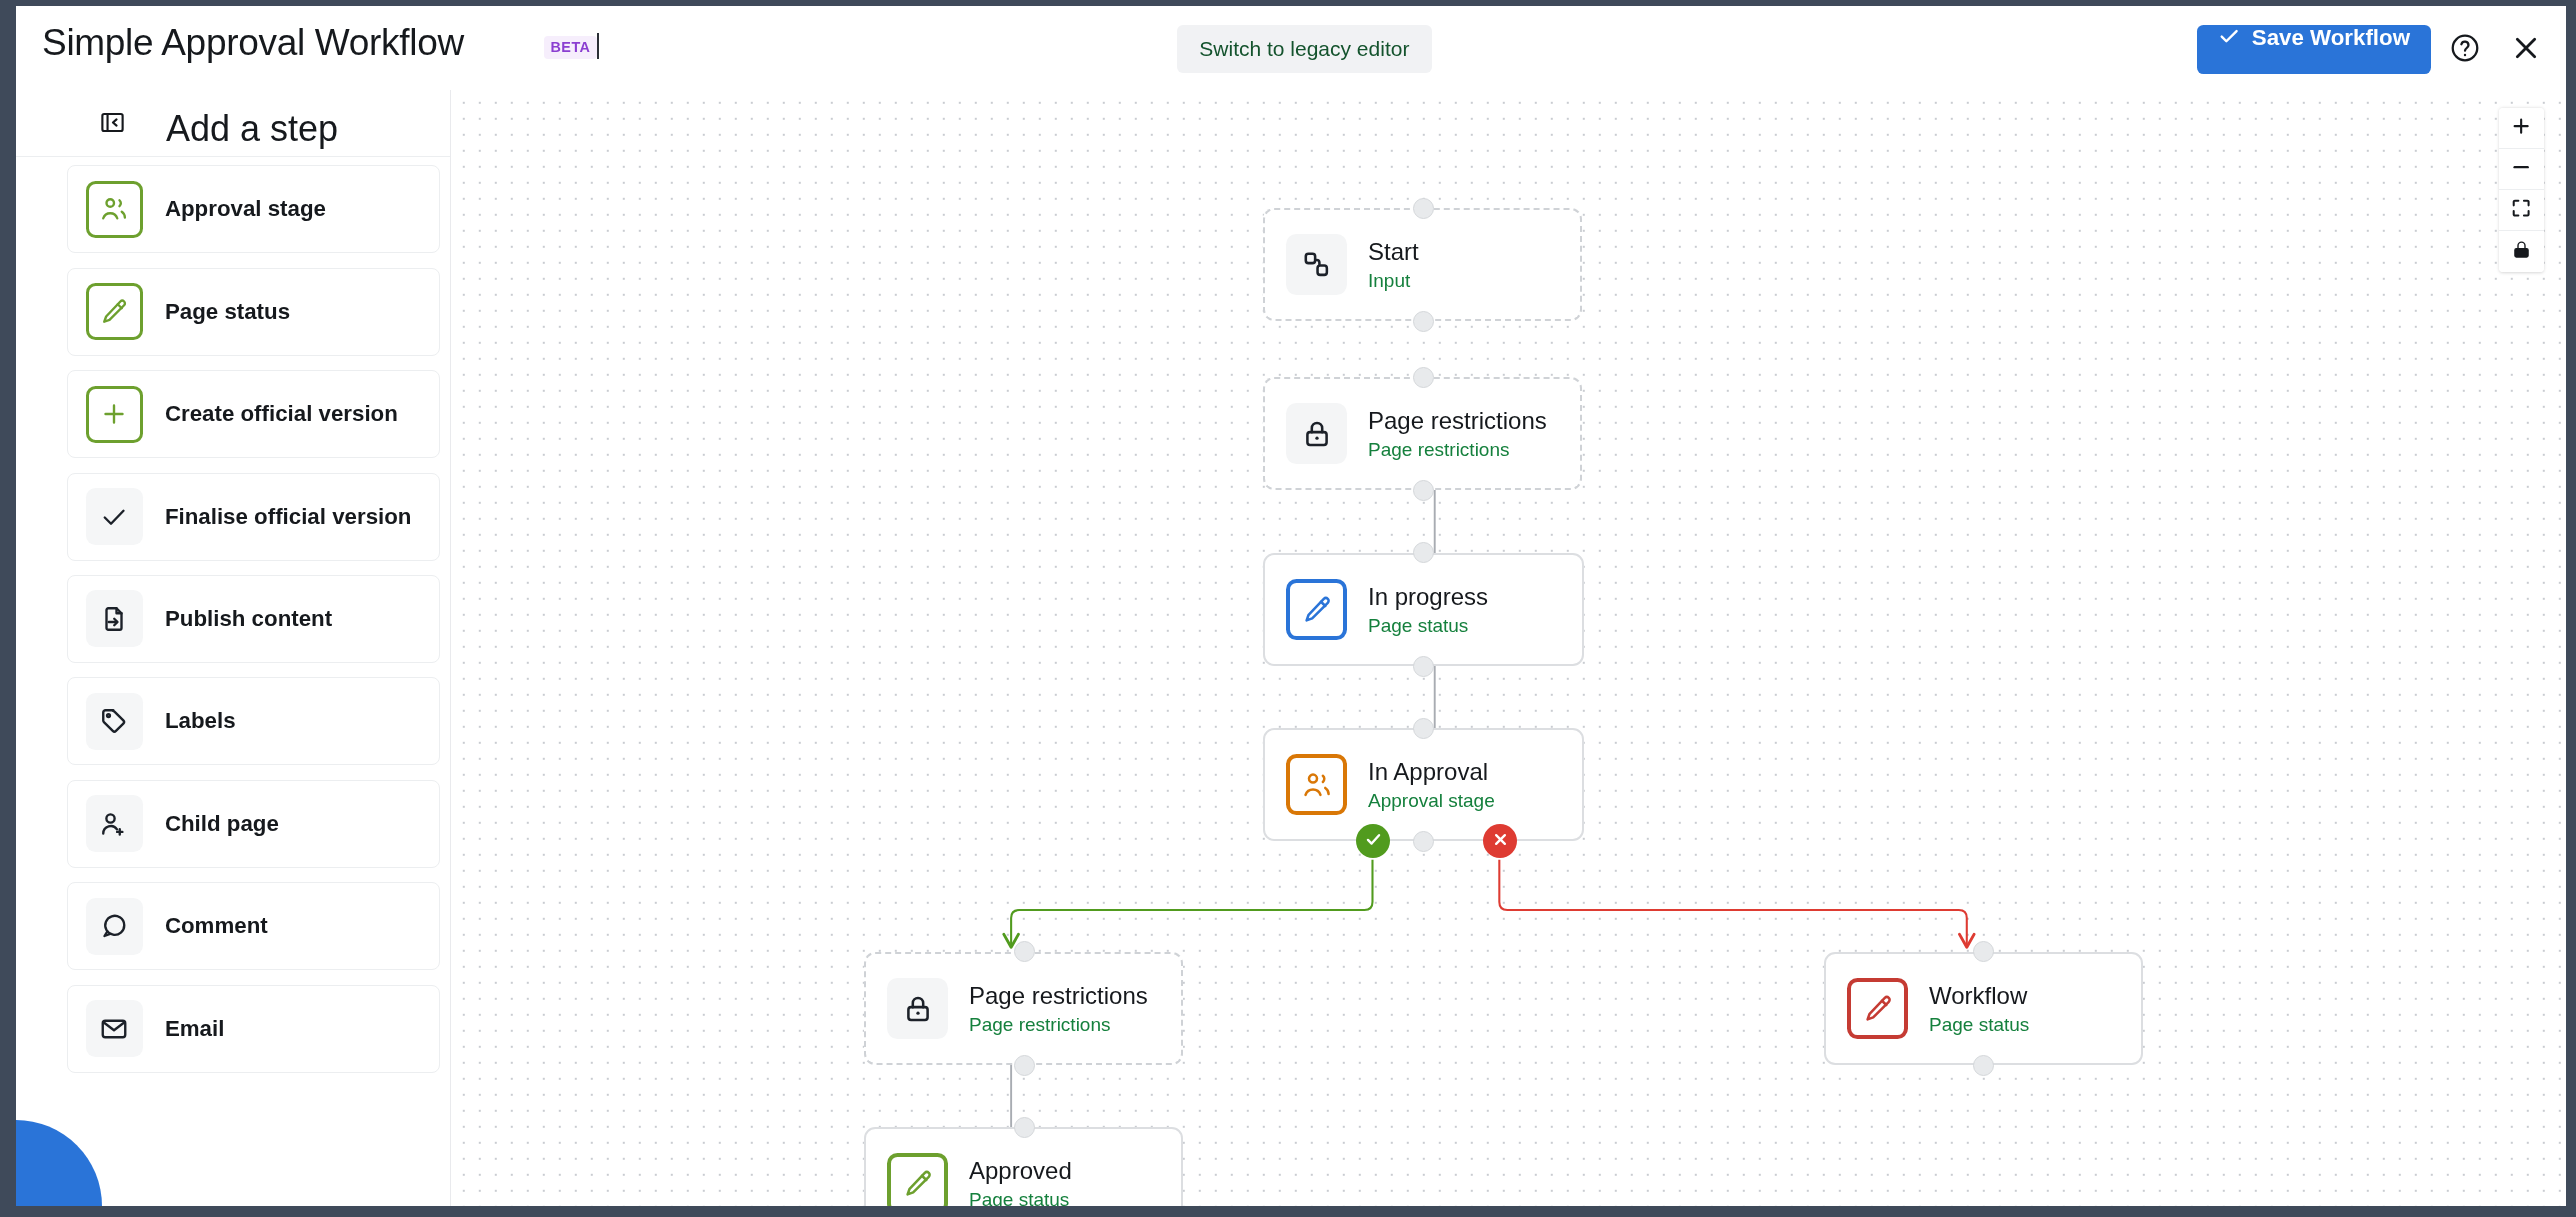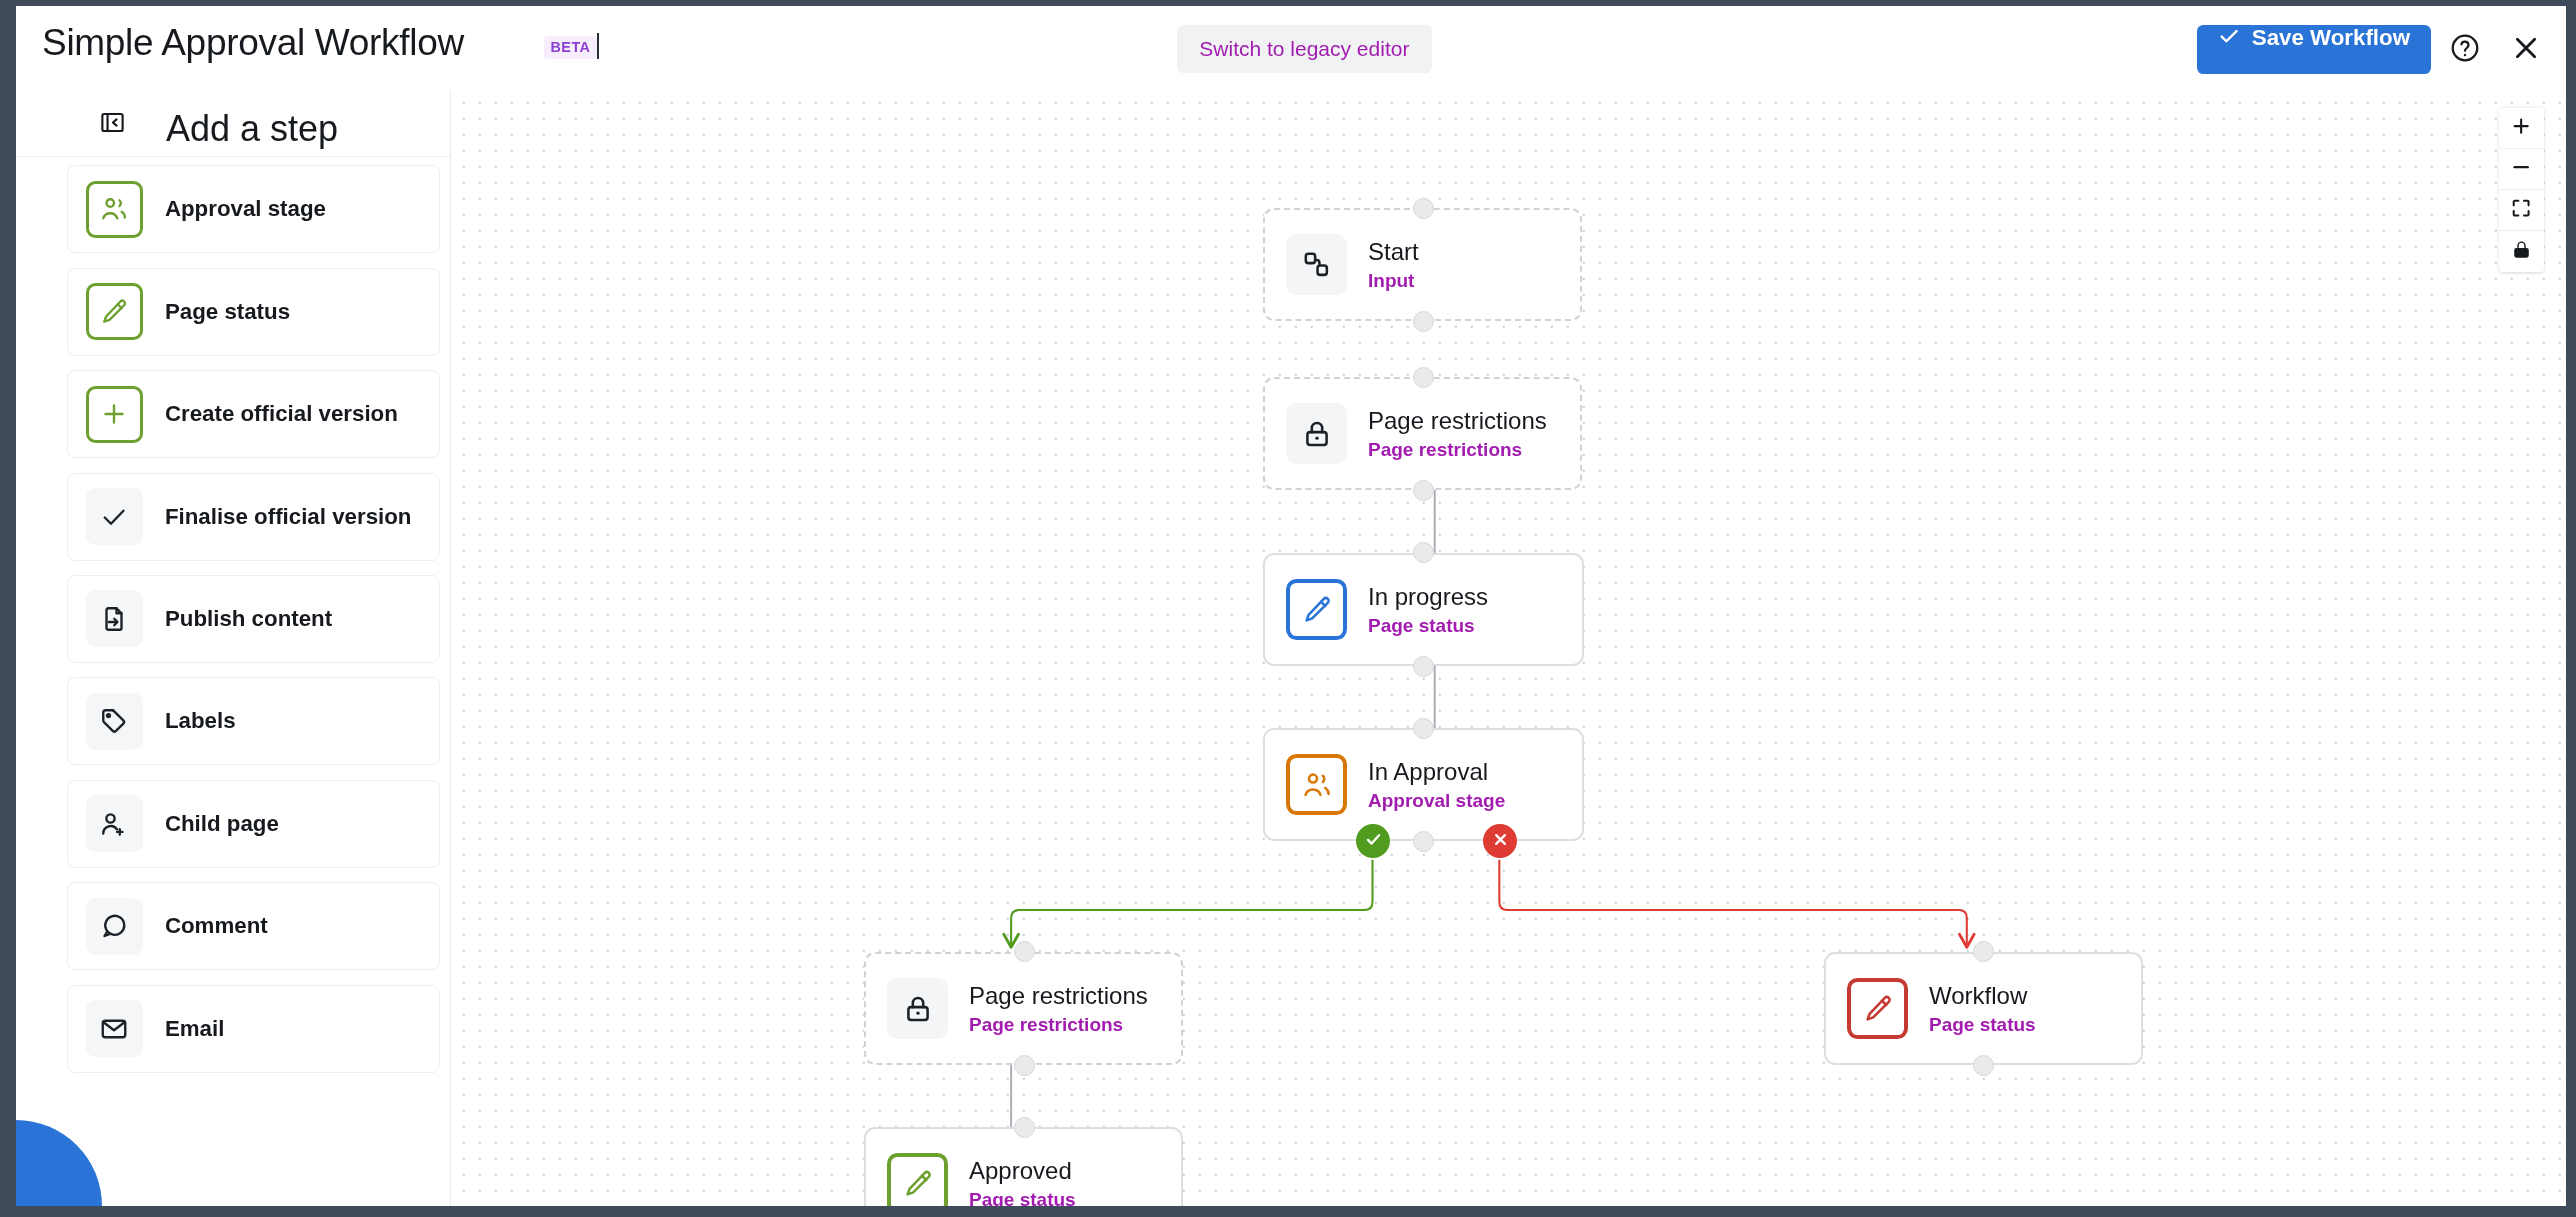--- a/index.html
+++ b/index.html
@@ -51,21 +51,21 @@
     width: 1.6px; height: 25.5px; background: #2b2f36;
   }
   #legacy-editor-button {
     position: absolute; left: 1161px; top: 18.4px;
     height: 48px;
     padding: 0 22.3px;
     display: flex; align-items: center;
     background: #f1f2f4;
     border: none; border-radius: 6px;
     font-family: "Liberation Sans", sans-serif;
-    font-size: 21px; color: #a21caf;
+    font-size: 21px; color: #14532d;
     cursor: pointer; white-space: nowrap;
   }
   #save-workflow-button {
     position: absolute; right: 135px; top: 18.4px;
     height: 49px; padding: 0 21px;
     display: flex; align-items: flex-start; gap: 11.2px;
     background: #2a74d8; color: #ffffff;
     border: none; border-radius: 6.4px;
     font-family: "Liberation Sans", sans-serif;
     font-size: 22.3px; font-weight: 700;
@@ -174,22 +174,22 @@
     display: flex; align-items: center; justify-content: center;
     border-radius: 10.4px;
     background: #f4f5f6;
   }
   .node-icon.bordered { background: #ffffff; border: 4px solid currentColor; }
   .node-text { margin-left: 21px; }
   .node-title {
     font-size: 24px; color: #16191d; line-height: 1.22; white-space: nowrap;
   }
   .node-subtitle {
-    font-size: 19px; color: #a21caf; line-height: 1.25;
-    margin-top: 3.2px; white-space: nowrap; font-weight: bold;
+    font-size: 19px; color: #15803d; line-height: 1.25;
+    margin-top: 3.2px; white-space: nowrap;
   }
 
   .handle {
     position: absolute;
     width: 21px; height: 21px;
     border-radius: 50%;
     background: #e8eaec;
     border: 1.6px solid #d4d7da;
     z-index: 8;
   }

